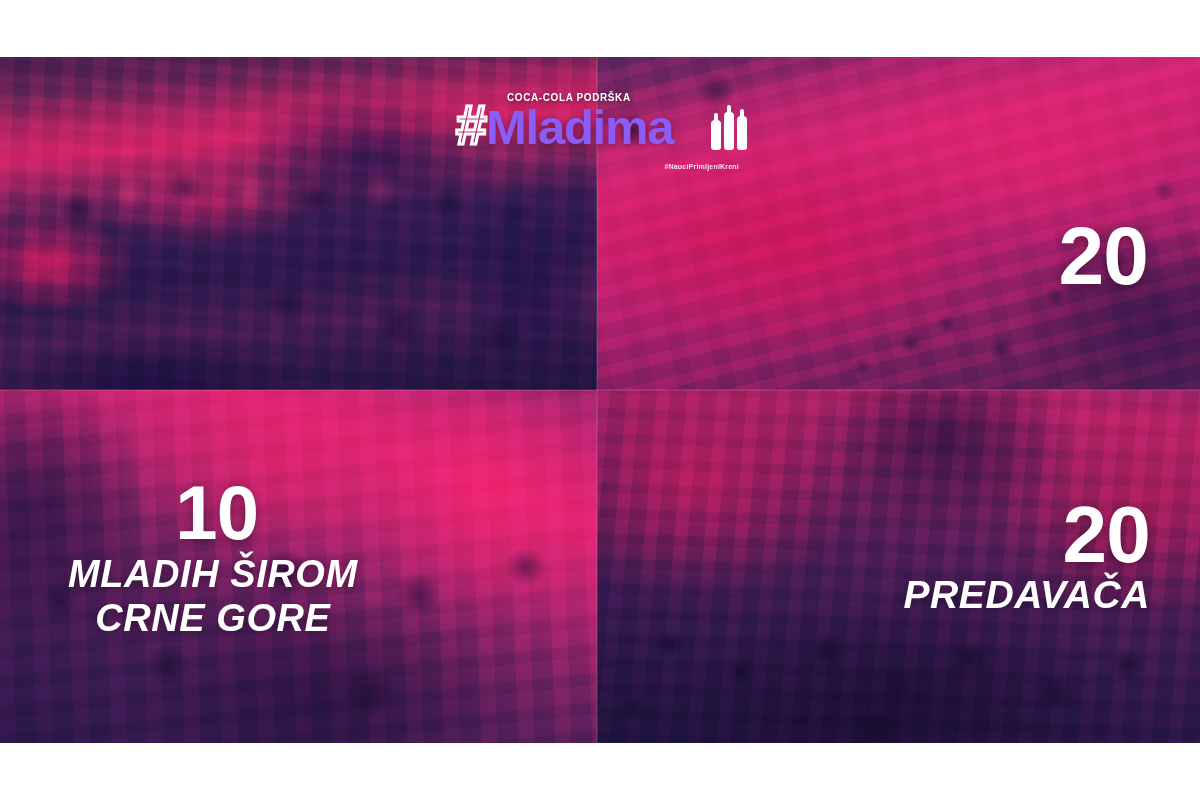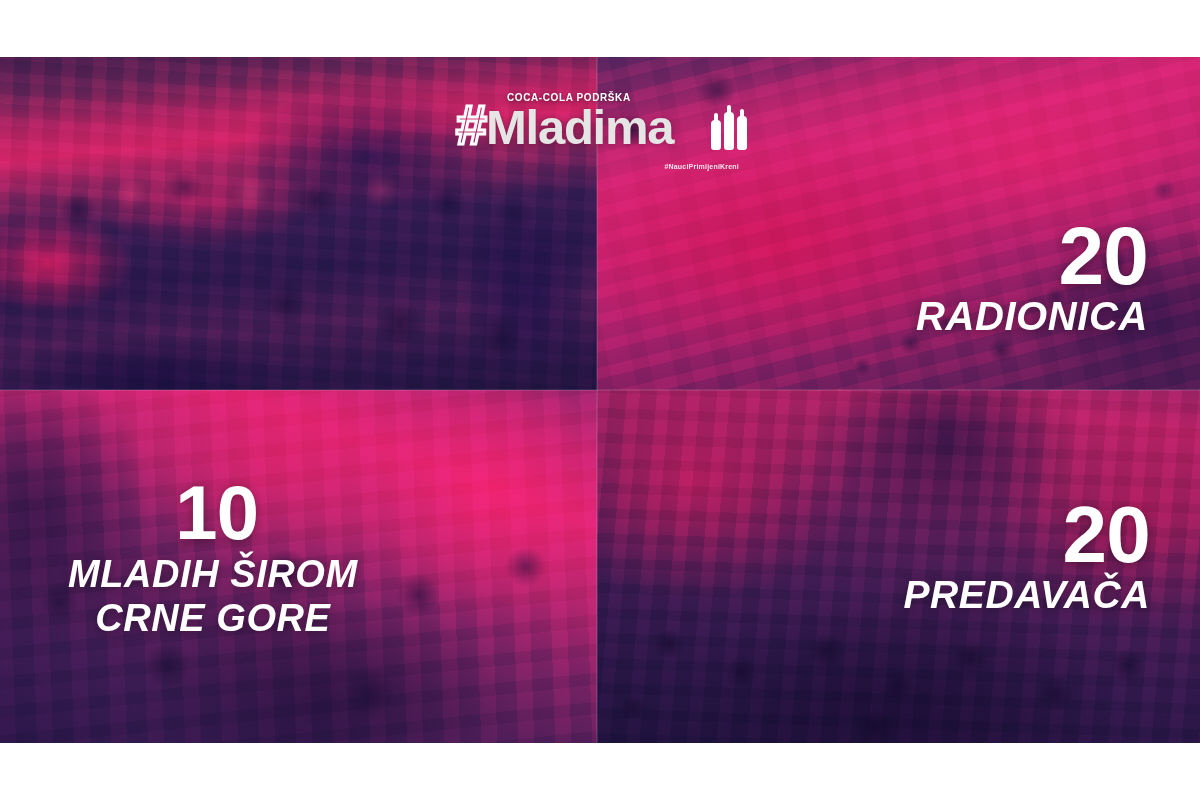--- a/index.html
+++ b/index.html
@@ -237,21 +237,21 @@
   #logo-hash {
     font-size:56px; font-weight:700; font-style:italic;
     line-height:.8;
     color:transparent;
     -webkit-text-stroke:3px #fff;
     letter-spacing:-.04em;
   }
   #logo-word {
     font-size:49px; font-weight:700;
     line-height:.86; letter-spacing:-.025em;
-    color:#e5e5e5;
+    color:#8b5cf6;
     text-shadow:0 1px 6px rgba(0,0,0,.3);
   }
   #logo-bottles {
     position:absolute; right:-2px; top:12px;
     display:flex; align-items:flex-end; gap:3px; height:46px;
   }
   .bottle {
     width:10px; background:#fff;
     border-radius:4px 4px 3px 3px;
     position:relative;
@@ -310,21 +310,20 @@
       <span class="bottle b2"></span>
       <span class="bottle b3"></span>
     </div>
 
     <div id="logo-tagline">#NauciPrimijeniKreni</div>
   </div>
 
 
   <div class="stat" id="stat-workshops">
     <div class="stat-number">20</div>
-    <div class="stat-label">RADIONICA</div>
   </div>
 
   <div class="stat" id="stat-cities">
     <div class="stat-number">10</div>
     <div class="stat-label">MLADIH ŠIROM</div>
     <div class="stat-label line2">CRNE GORE</div>
   </div>
 
   <div class="stat" id="stat-speakers">
     <div class="stat-number">20</div>

